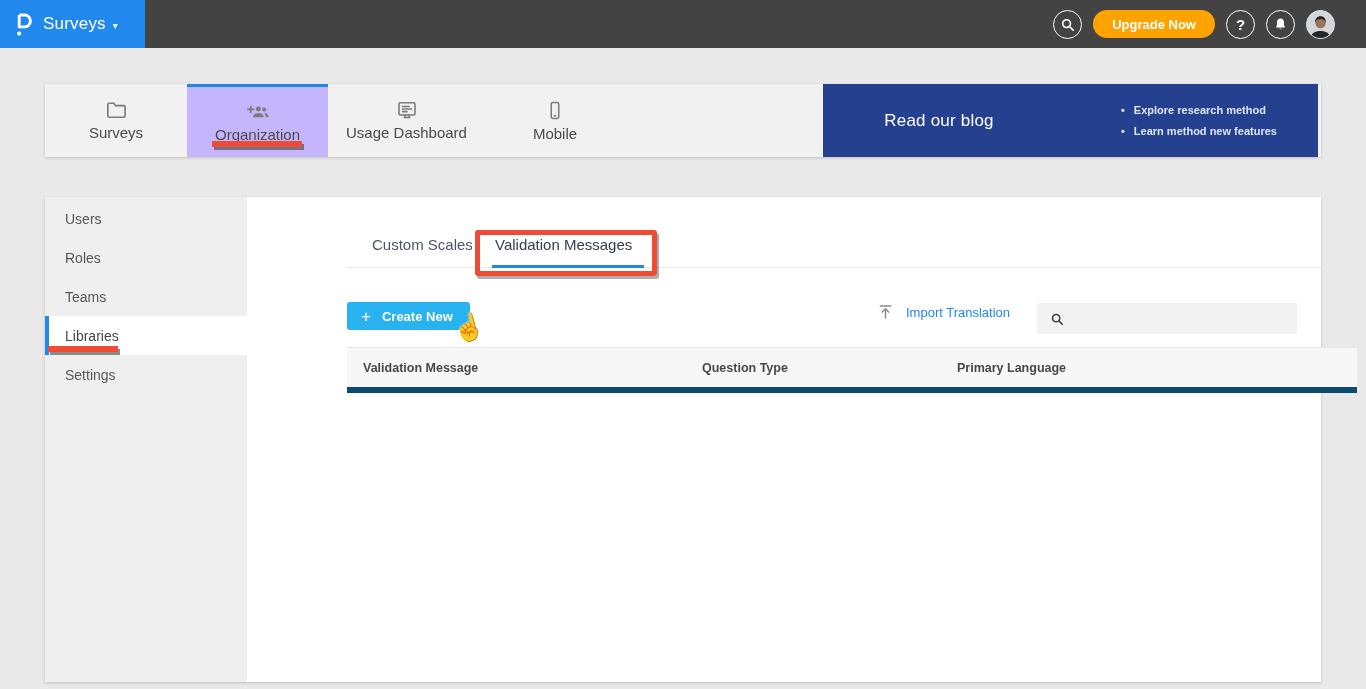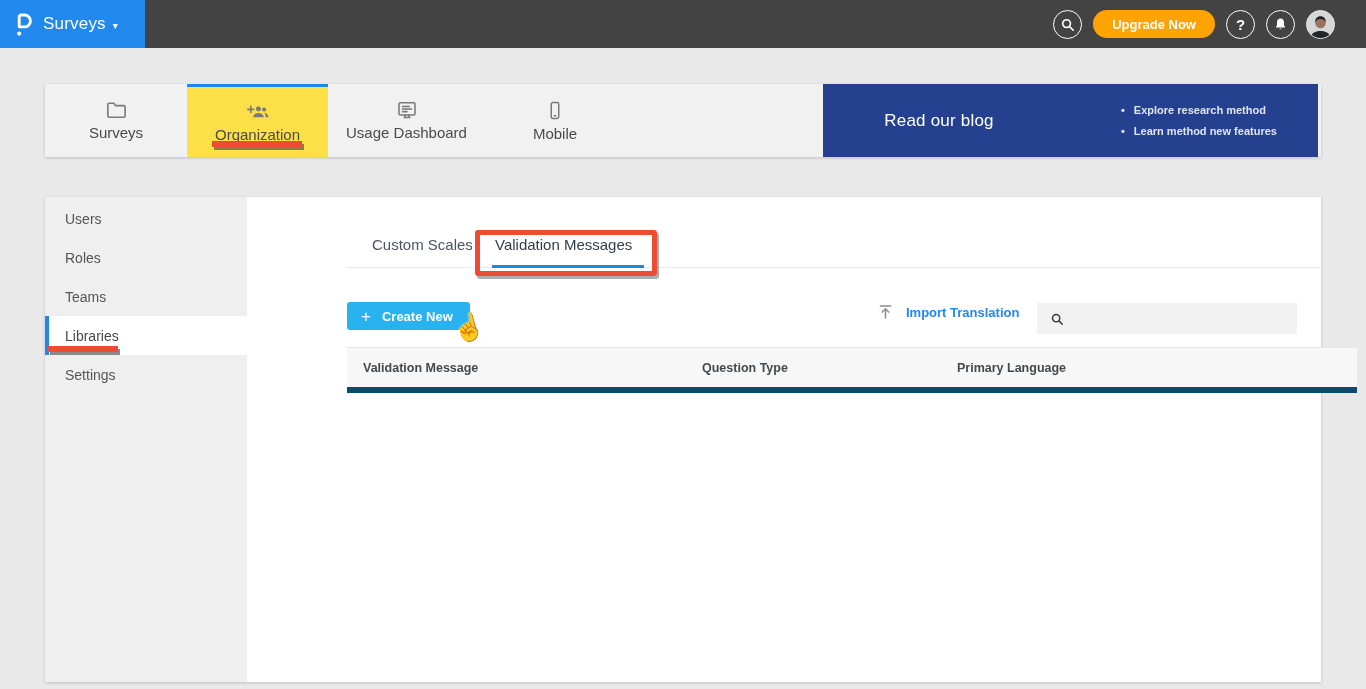--- a/index.html
+++ b/index.html
@@ -35,21 +35,21 @@
   
   .navcard {
     position:absolute; left:45px; top:84px; width:1276px; height:73px;
     background:#f1f1f1; box-shadow:0 1px 3px rgba(0,0,0,.18);
   }
   .navtab {
     position:absolute; top:0; height:73px; display:flex; flex-direction:column;
     align-items:center; justify-content:center; gap:4px; cursor:pointer;
   }
   .navtab .nt-label { font-size:15px; color:#4a4a4a; }
-  .navtab.active { background:#fde047; border-top:3px solid #1e88e5; padding-top:0; }
+  .navtab.active { background:#c4b5fd; border-top:3px solid #1e88e5; padding-top:0; }
   .nt-0 { left:0;    width:142px; }
   .nt-1 { left:142px; width:141px; }
   .nt-2 { left:283px; width:157px; }
   .nt-3 { left:440px; width:140px; }
 
   .promo {
     position:absolute; right:3px; top:0; height:73px; width:495px;
     background:#24408e; color:#fff; display:flex; align-items:center;
   }
   .promo-title { width:232px; text-align:center; font-size:17px; font-weight:500; letter-spacing:.2px; }
@@ -97,21 +97,21 @@
 
   .hand-cursor {
     position:absolute; left:166px; top:116px; font-size:26px; color:#2b2b2b;
     transform:rotate(-14deg); text-shadow:0 0 2px #fff; pointer-events:none;
   }
 
   .import-link {
     position:absolute; left:591px; top:107px; display:flex; align-items:center; gap:13px;
     cursor:pointer;
   }
-  .import-link .il-label { color:#2188ee; font-size:13px; font-weight:700; }
+  .import-link .il-label { color:#2188ee; font-size:13px; font-weight:400; }
 
   .searchbox {
     position:absolute; left:750px; top:106px; width:260px; height:31px;
     background:#f2f2f2; display:flex; align-items:center; padding-left:13px; gap:8px;
   }
   .searchbox input {
     border:none; outline:none; background:transparent; flex:1; height:100%;
     font-family:inherit; font-size:13px; color:#444;
   }
 

